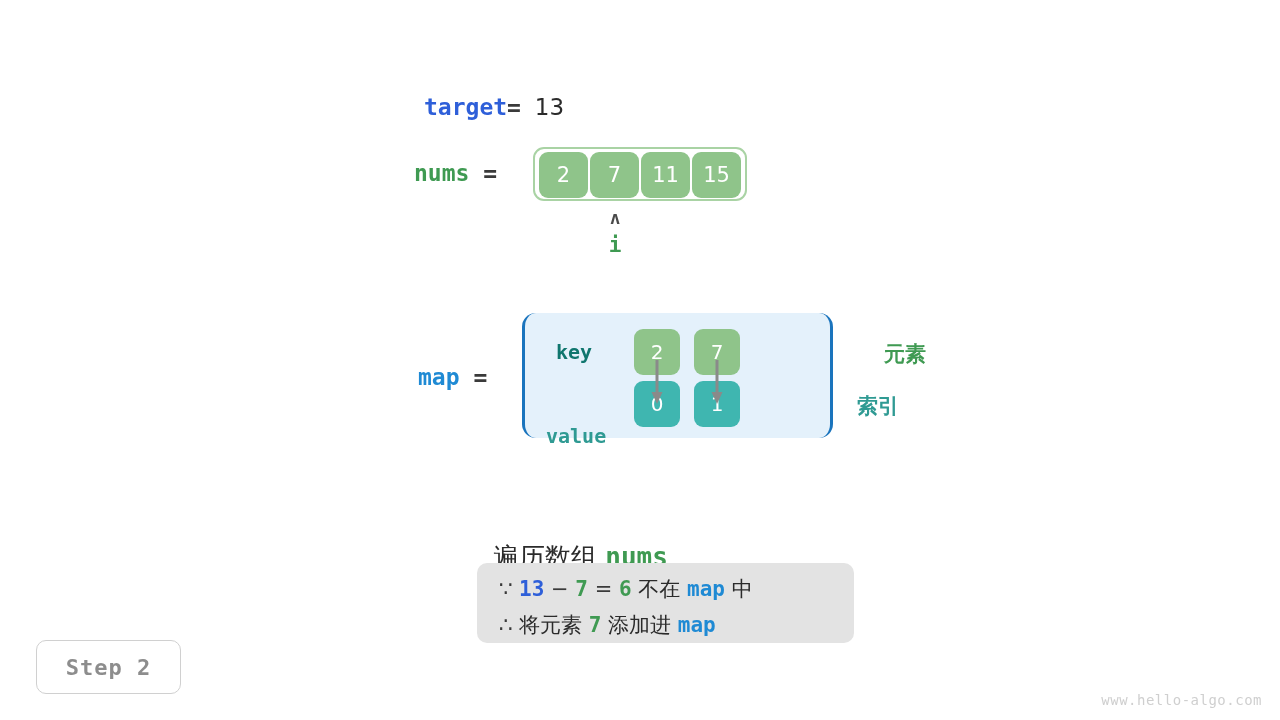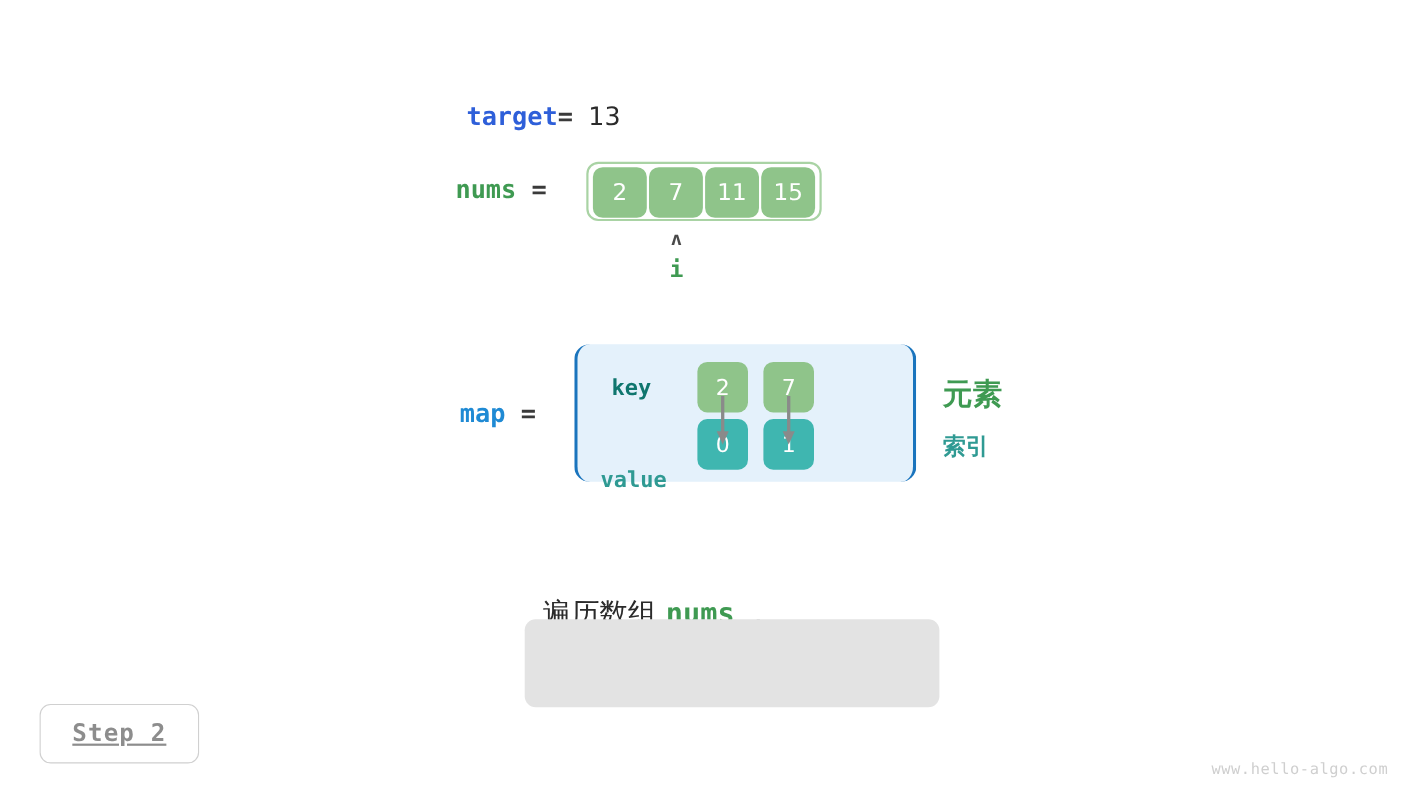--- a/index.html
+++ b/index.html
@@ -122,22 +122,22 @@
   .map-cell.key   { background: #8fc48a; }
   .map-cell.value { background: #3fb6b0; }
 
   .map-arrow {
     position: absolute;
     width: 14px;
     height: 46px;
   }
 
   #right-label-elem {
-    left: 857px; top: 340px;
-    font-size: 27px; font-weight: bold;
+    left: 884px; top: 340px;
+    font-size: 21px; font-weight: bold;
     color: #3f9a52;
     font-family: "DejaVu Sans", "Liberation Sans", sans-serif;
   }
   #right-label-index {
     left: 857px; top: 392px;
     font-size: 21px; font-weight: bold;
     color: #2f9a93;
     font-family: "DejaVu Sans", "Liberation Sans", sans-serif;
   }
 
@@ -179,21 +179,20 @@
     border: 1.5px solid #d0d0d0;
     border-radius: 10px;
     box-sizing: border-box;
     display: flex;
     align-items: center;
     justify-content: center;
     color: #8d8d8d;
     font-size: 22px;
     font-weight: bold;
     letter-spacing: 1px;
-    text-decoration: underline;
   }
 
   #watermark {
     right: 18px; bottom: 12px;
     color: #cfcfcf;
     font-size: 14px;
     letter-spacing: 0.5px;
   }
 </style>
 </head>
@@ -233,16 +232,18 @@
   <line x1="7" y1="0" x2="7" y2="34" stroke="#8a8a8a" stroke-width="3"></line>
   <polygon points="7,44 1.5,32 12.5,32" fill="#8a8a8a"></polygon>
 </svg>
 
 <div class="abs" id="right-label-elem">元素</div>
 <div class="abs" id="right-label-index">索引</div>
 
 <div class="abs" id="caption-line"><span>遍历数组</span> <span class="mono">nums</span> <span>，</span></div>
 
 <div class="abs" id="note-box">
+  <div class="note-line"><span class="op">∵</span> <span class="mono blue">13</span> <span class="op">−</span> <span class="mono green">7</span> <span class="op">=</span> <span class="mono green">6</span> <span>不在</span> <span class="mono mapblue">map</span> <span>中</span></div>
+  <div class="note-line"><span class="op">∴</span> <span>将元素</span> <span class="mono green">7</span> <span>添加进</span> <span class="mono mapblue">map</span></div>
 </div>
 
 <div class="abs" id="step-badge">Step 2</div>
 <div class="abs" id="watermark">www.hello-algo.com</div>
 
 </body></html>

